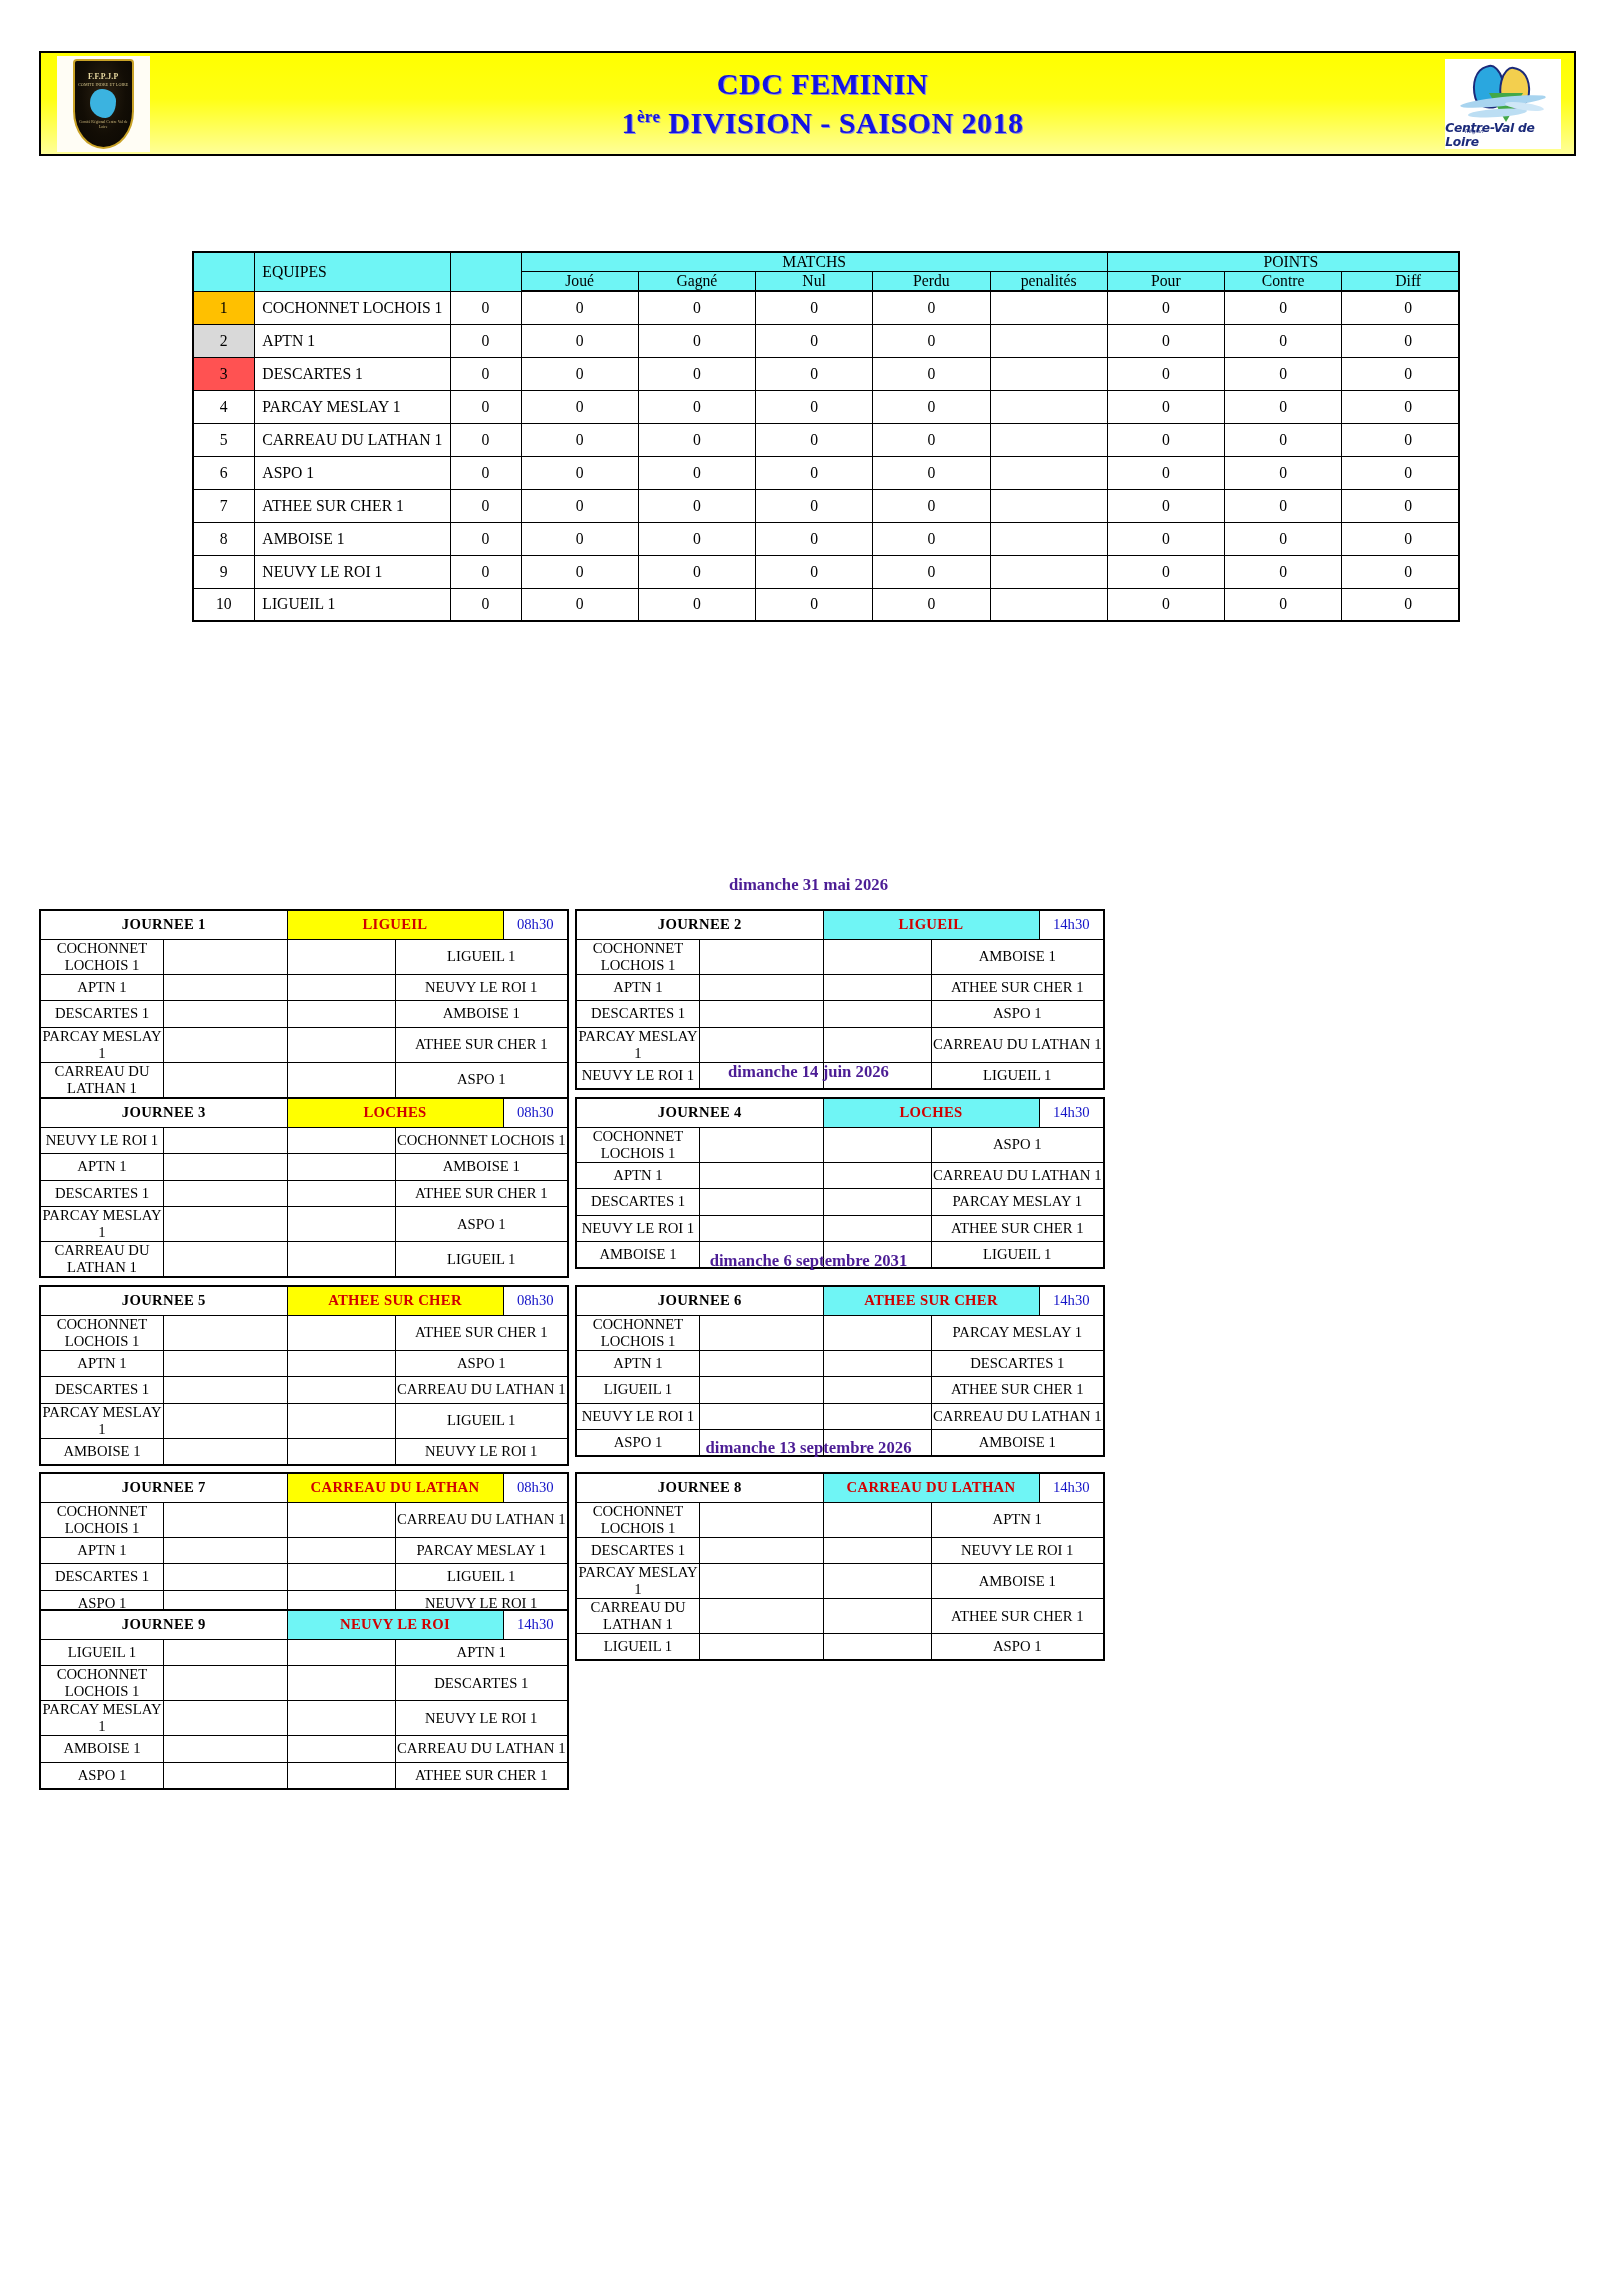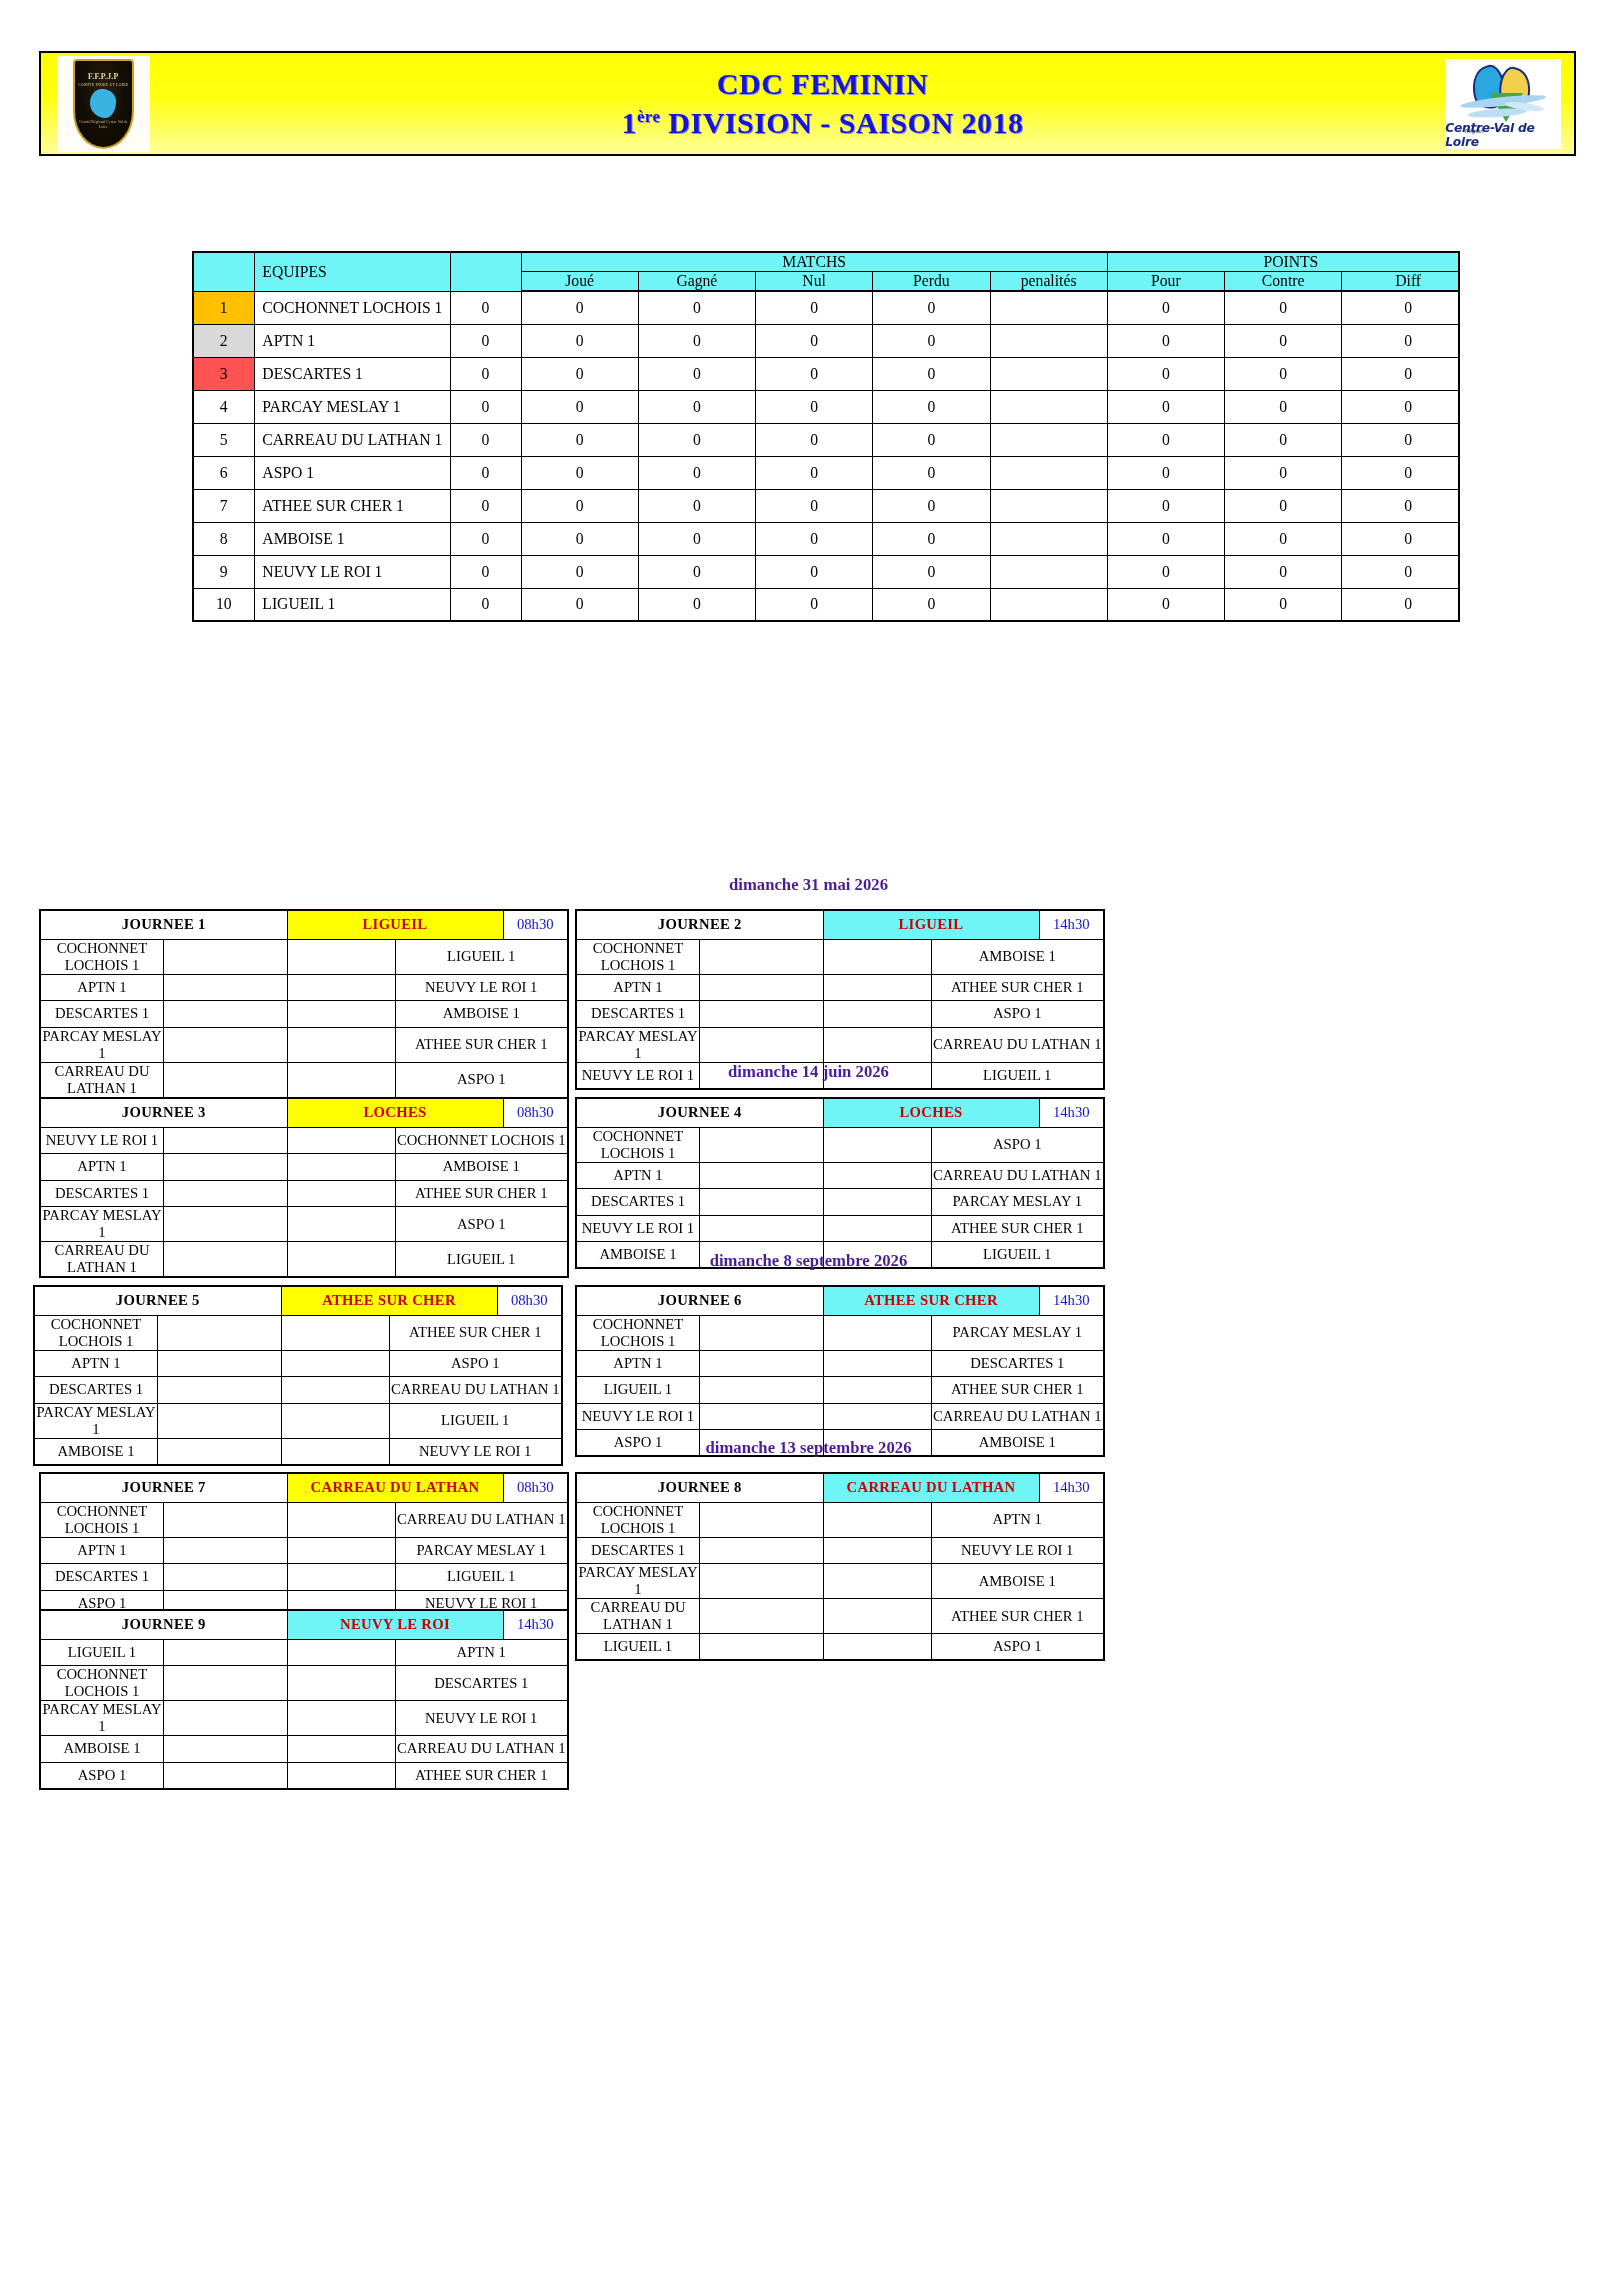--- a/index.html
+++ b/index.html
@@ -529,22 +529,22 @@
           <td class="c-away" colspan="2">ATHEE SUR CHER 1</td>
         </tr>
         <tr>
           <td class="c-home">AMBOISE 1</td>
           <td class="c-s1"></td>
           <td class="c-s2"></td>
           <td class="c-away" colspan="2">LIGUEIL 1</td>
         </tr>
       </tbody>
     </table>
-    <div class="date-line" style="top: 1251px;">dimanche 8 septembre 2026</div>
-    <table class="jtable" style="left: 33px; top: 1285px;">
+    <div class="date-line" style="top: 1251px;">dimanche 6 septembre 2031</div>
+    <table class="jtable" style="left: 39px; top: 1285px;">
       <tbody>
         <tr class="j-head">
           <td class="j-title" colspan="2">JOURNEE 5</td>
           <td class="j-venue am" colspan="2">ATHEE SUR CHER</td>
           <td class="j-time">08h30</td>
         </tr>
         <tr>
           <td class="c-home">COCHONNET LOCHOIS 1</td>
           <td class="c-s1"></td>
           <td class="c-s2"></td>

